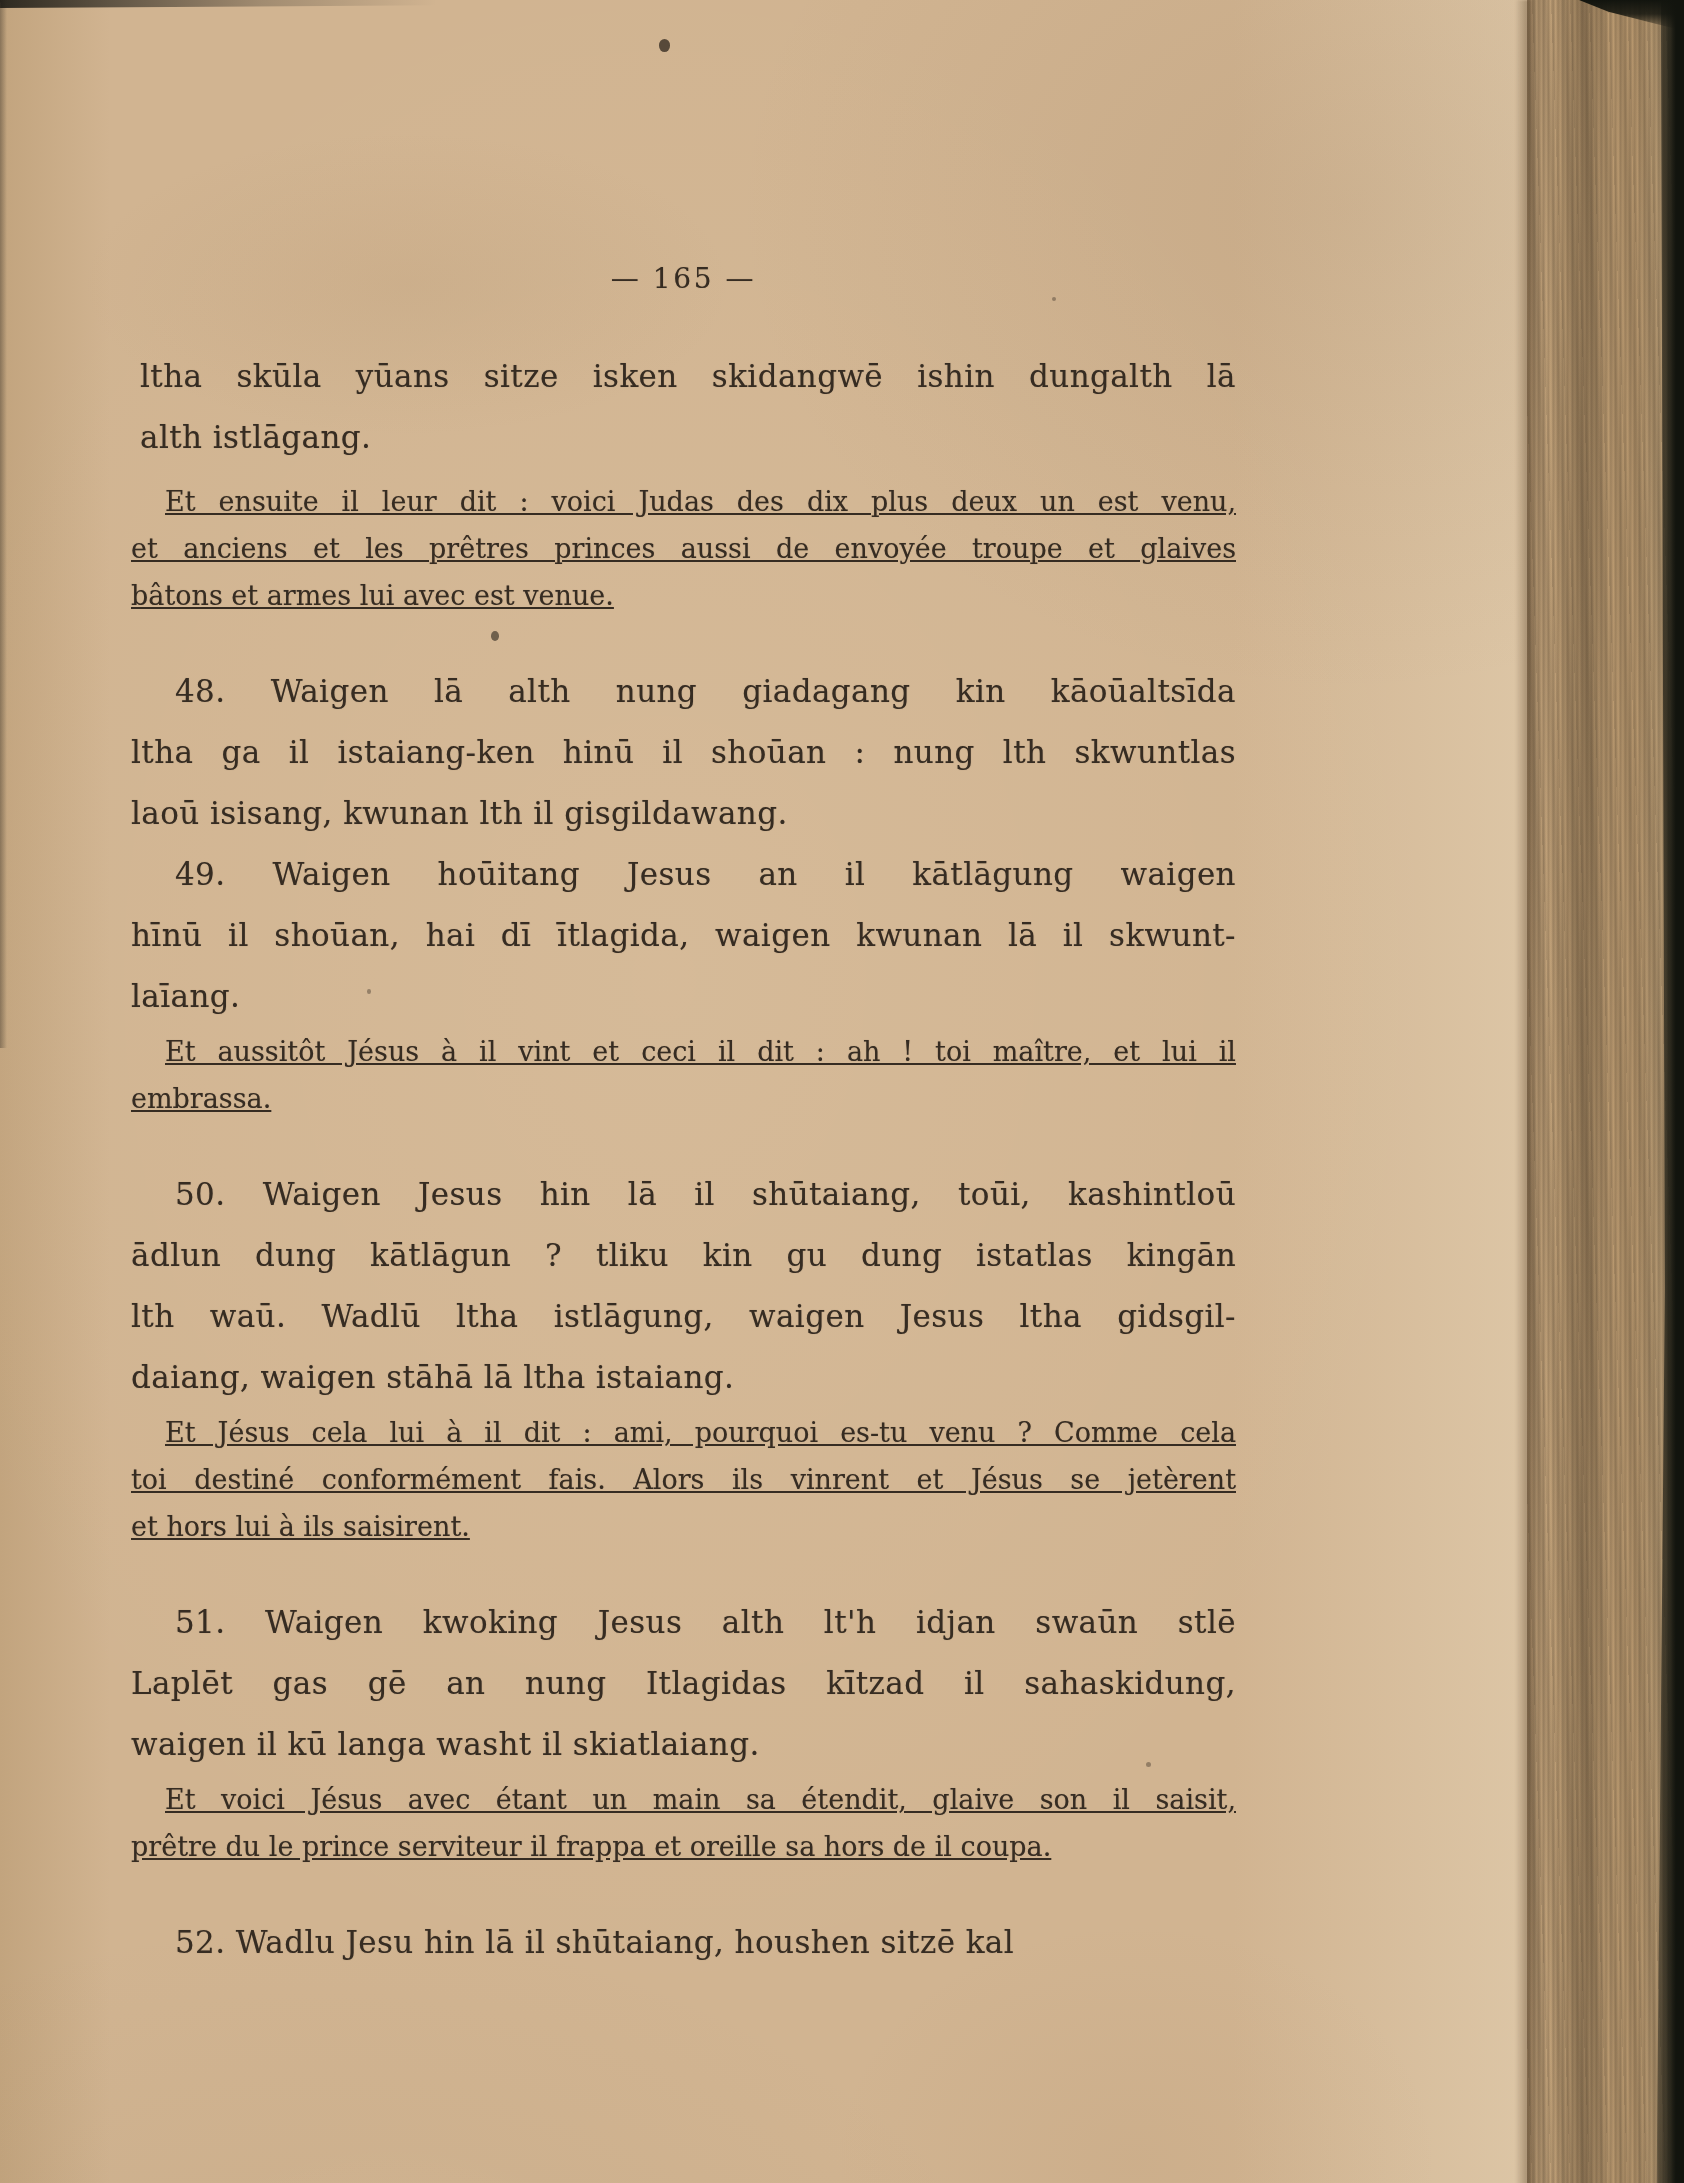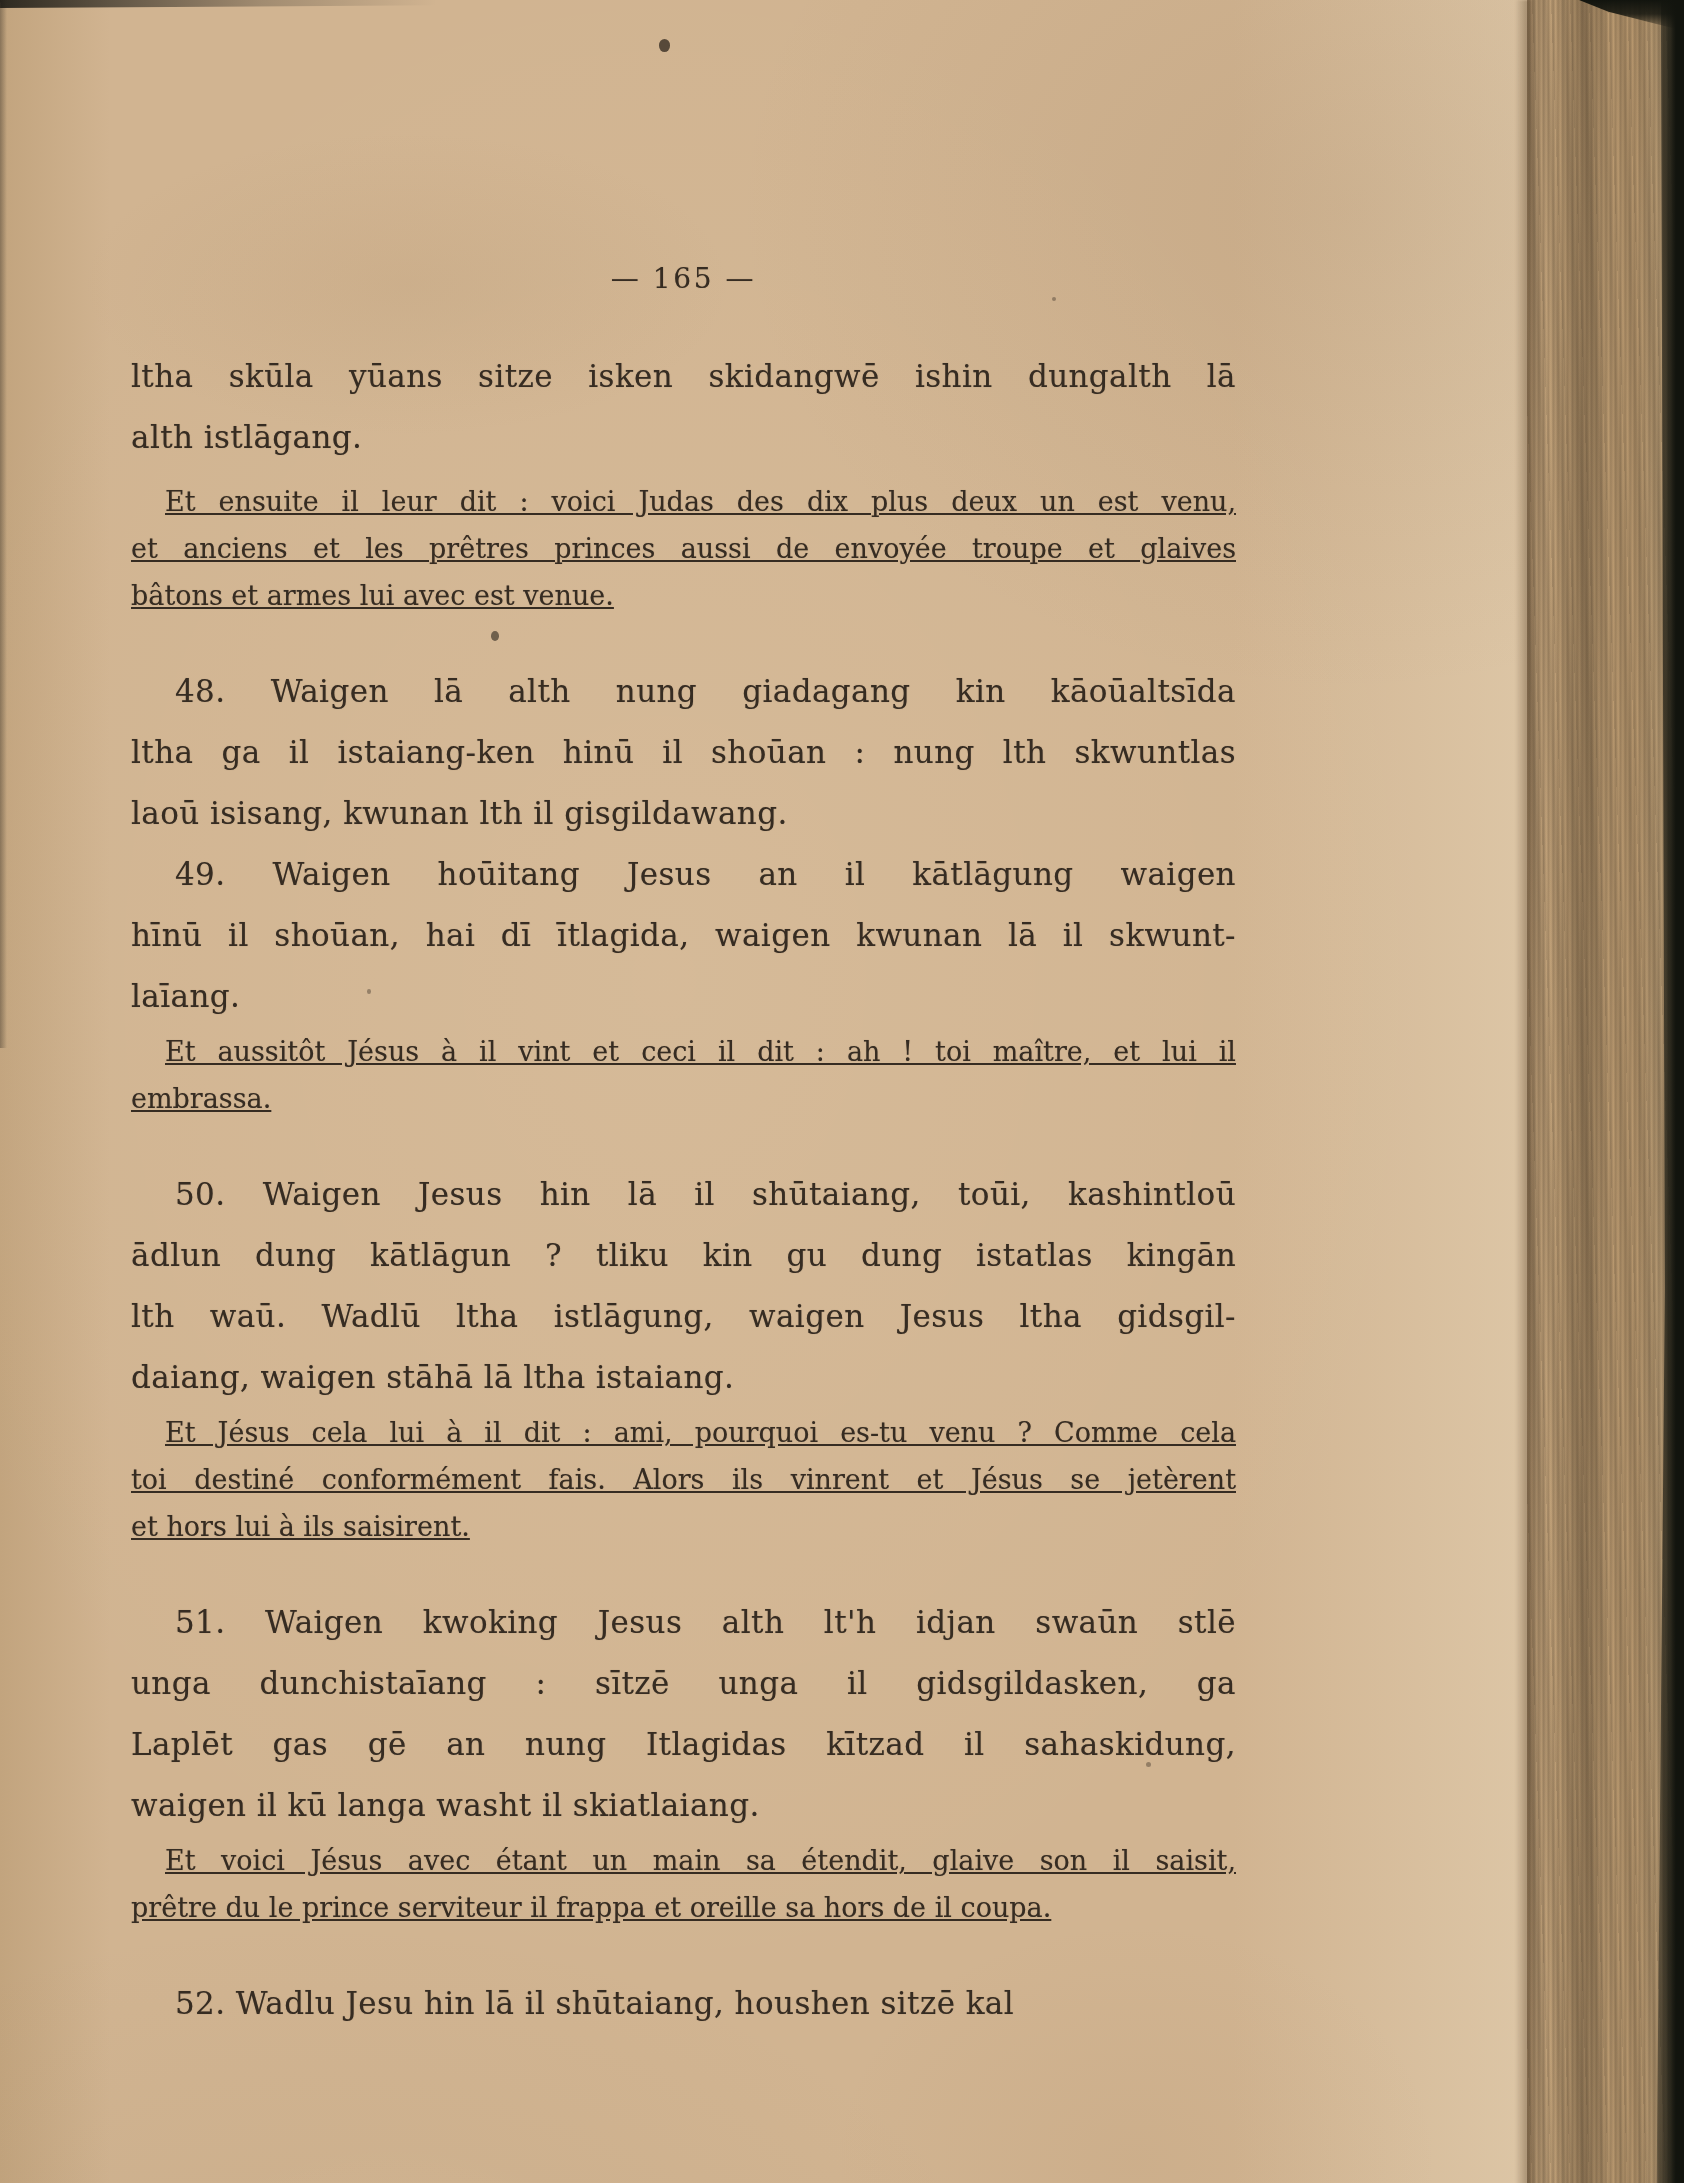--- a/index.html
+++ b/index.html
@@ -102,21 +102,21 @@
     margin-bottom:49px;
   }
   .paragraph{white-space:normal;}
   .haida .line{font-size:31px;line-height:61px;letter-spacing:0.4px;}
   .trans .line{font-size:27px;line-height:47px;text-decoration:underline;}
   .line{text-align:justify;text-align-last:justify;}
   .line.last{text-align-last:left;}
   .indent-verse .line:first-child{text-indent:44px;}
   .indent-trans .line:first-child{text-indent:34px;}
   .haida{margin-bottom:0.9px;}
-  .haida.opener{margin-bottom:9.6px;}
+  .haida.opener{margin-bottom:9.6px;margin-left:9px;}
   .trans{margin-bottom:42px;}
 </style>
 </head>
 <body>
 
 <div class="scan">
 
   <div class="paper">
     <div class="stain s1"></div>
     <div class="stain s2"></div>
@@ -163,21 +163,20 @@
             <div class="line">lth waū. Wadlū ltha istlāgung, waigen Jesus ltha gidsgil-</div>
             <div class="line last">daiang, waigen stāhā lā ltha istaiang.</div>
           </div>
           <div class="paragraph trans indent-trans">
             <div class="line">Et Jésus cela lui à il dit : ami, pourquoi es-tu venu ? Comme cela</div>
             <div class="line">toi destiné conformément fais. Alors ils vinrent et Jésus se jetèrent</div>
             <div class="line last">et hors lui à ils saisirent.</div>
           </div>
           <div class="paragraph haida indent-verse">
             <div class="line">51. Waigen kwoking Jesus alth lt'h idjan swaūn stlē</div>
-            <div class="line">unga dunchistaīang : sītzē unga il gidsgildasken, ga</div>
             <div class="line">Laplēt gas gē an nung Itlagidas kītzad il sahaskidung,</div>
             <div class="line last">waigen il kū langa washt il skiatlaiang.</div>
           </div>
           <div class="paragraph trans indent-trans">
             <div class="line">Et voici Jésus avec étant un main sa étendit, glaive son  il saisit,</div>
             <div class="line last">prêtre du le prince serviteur il frappa et oreille sa hors de il coupa.</div>
           </div>
           <div class="paragraph haida indent-verse">
             <div class="line last">52. Wadlu Jesu hin lā il shūtaiang, houshen sitzē kal</div>
           </div>

